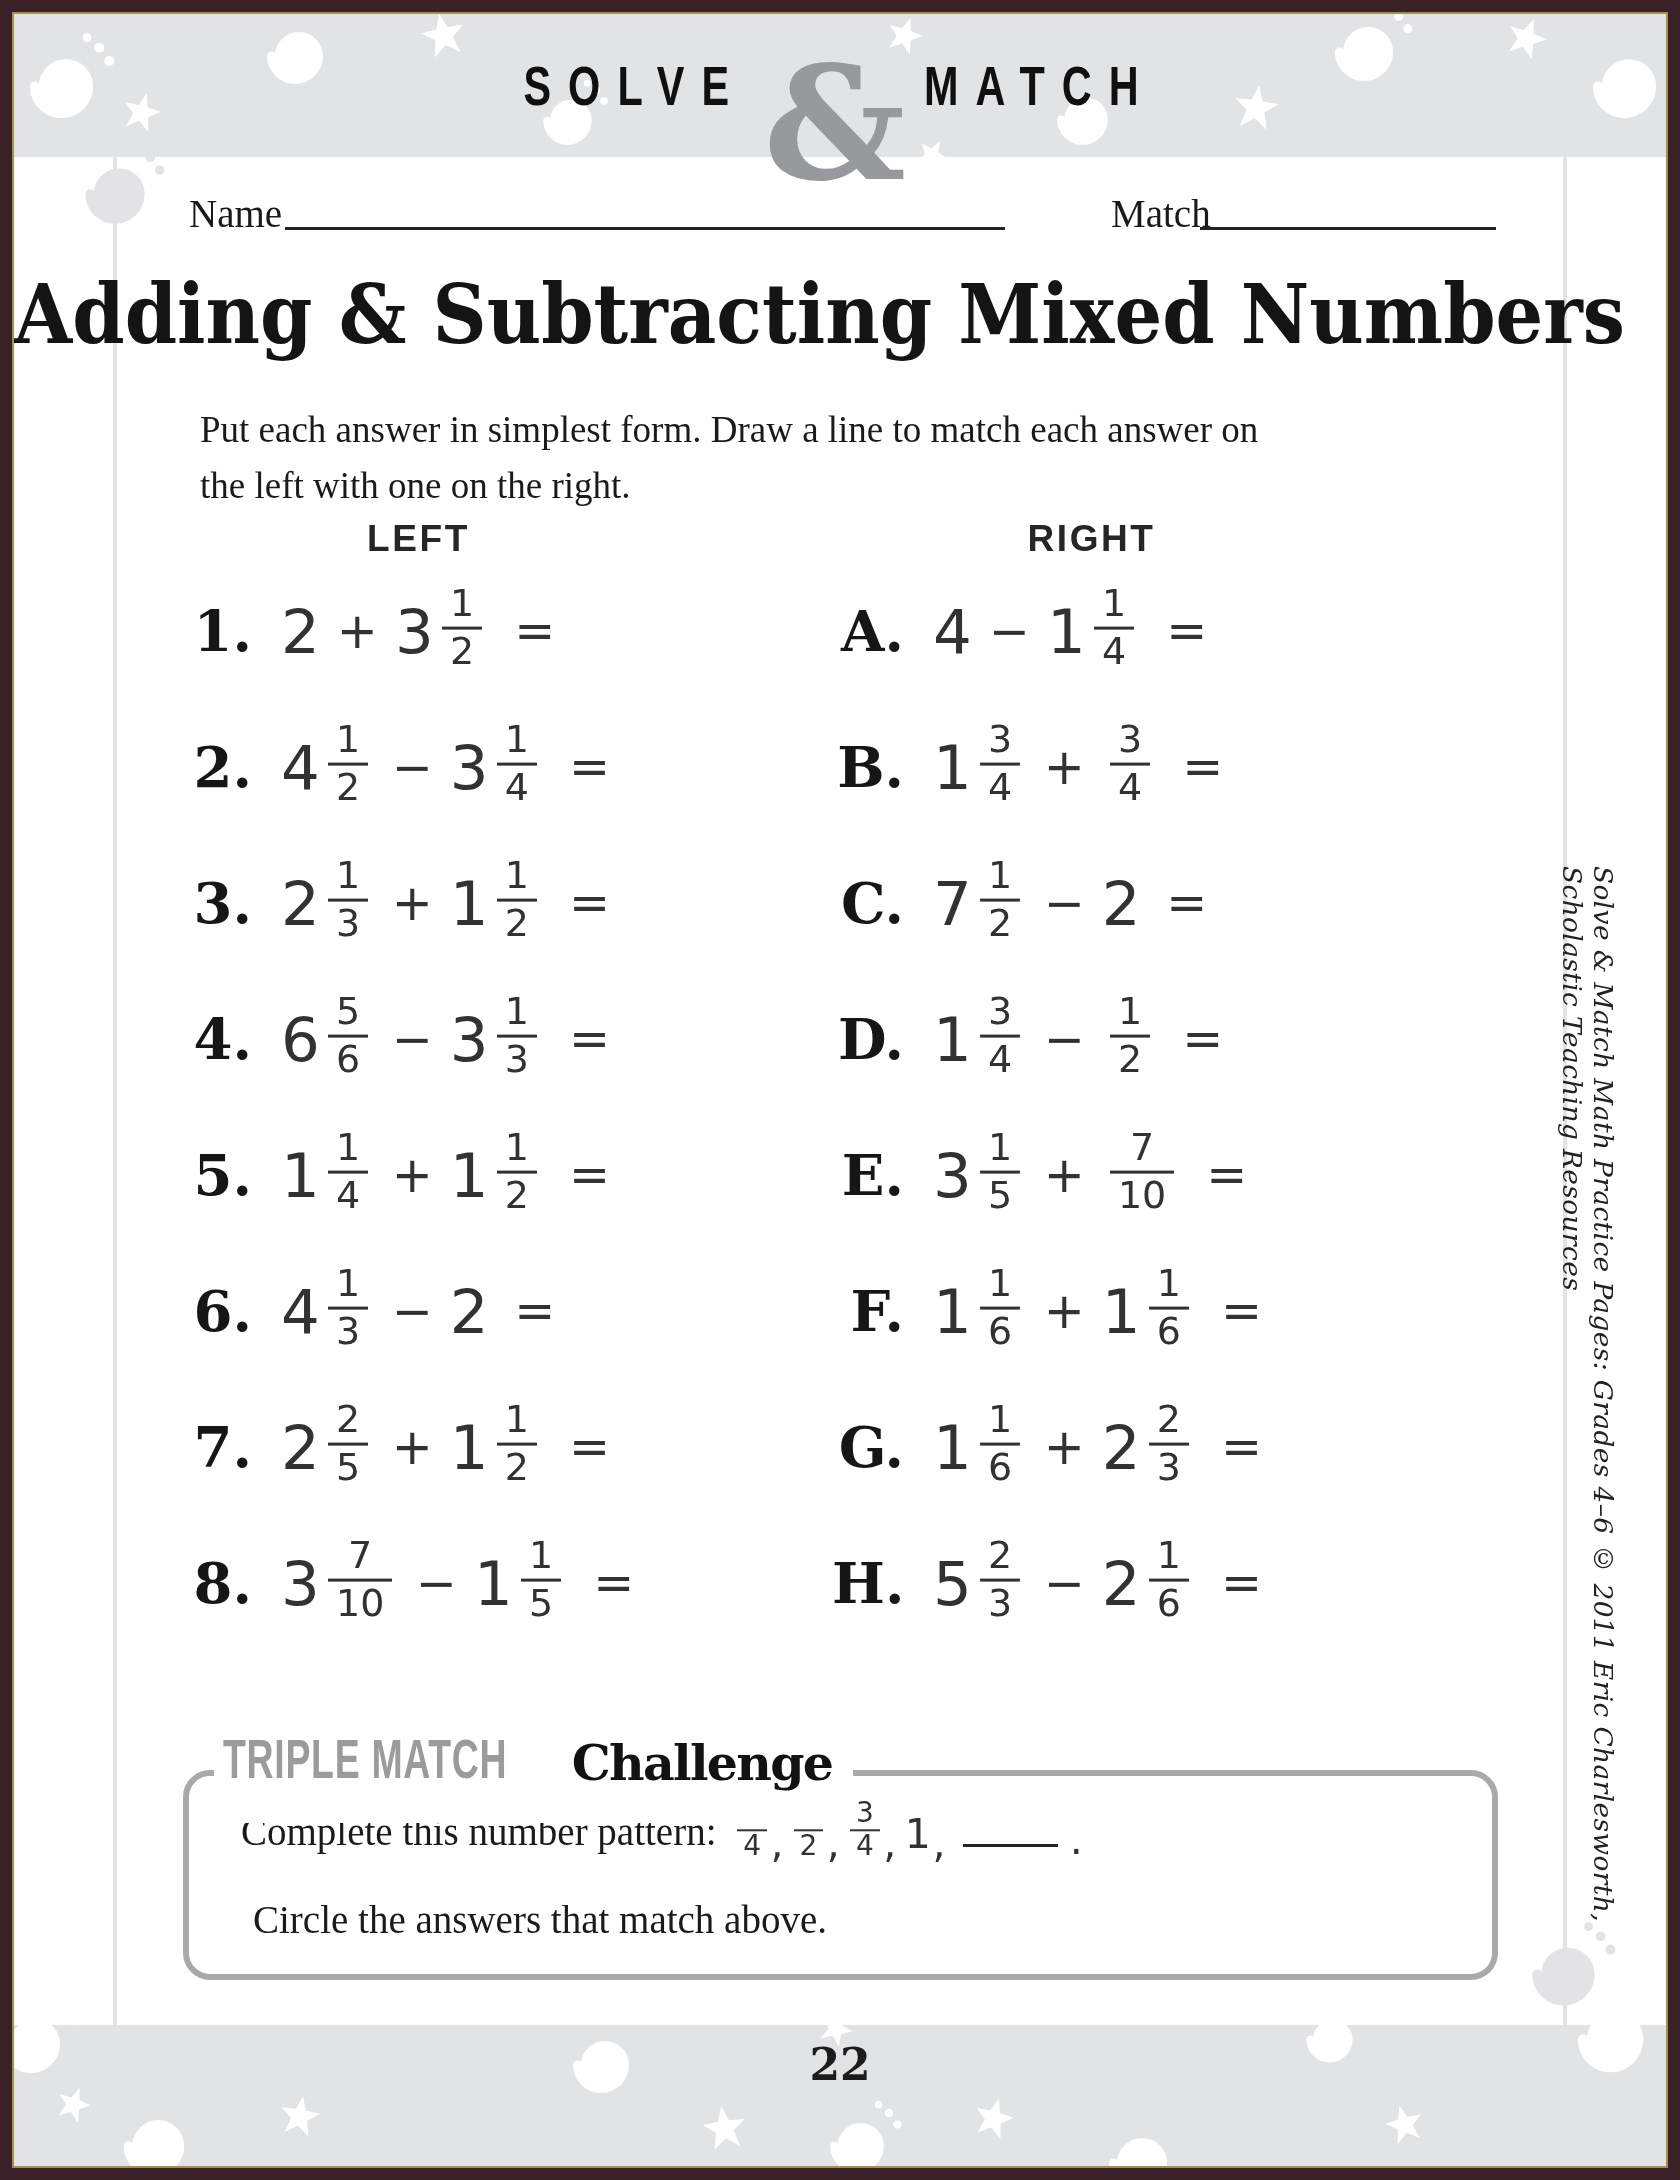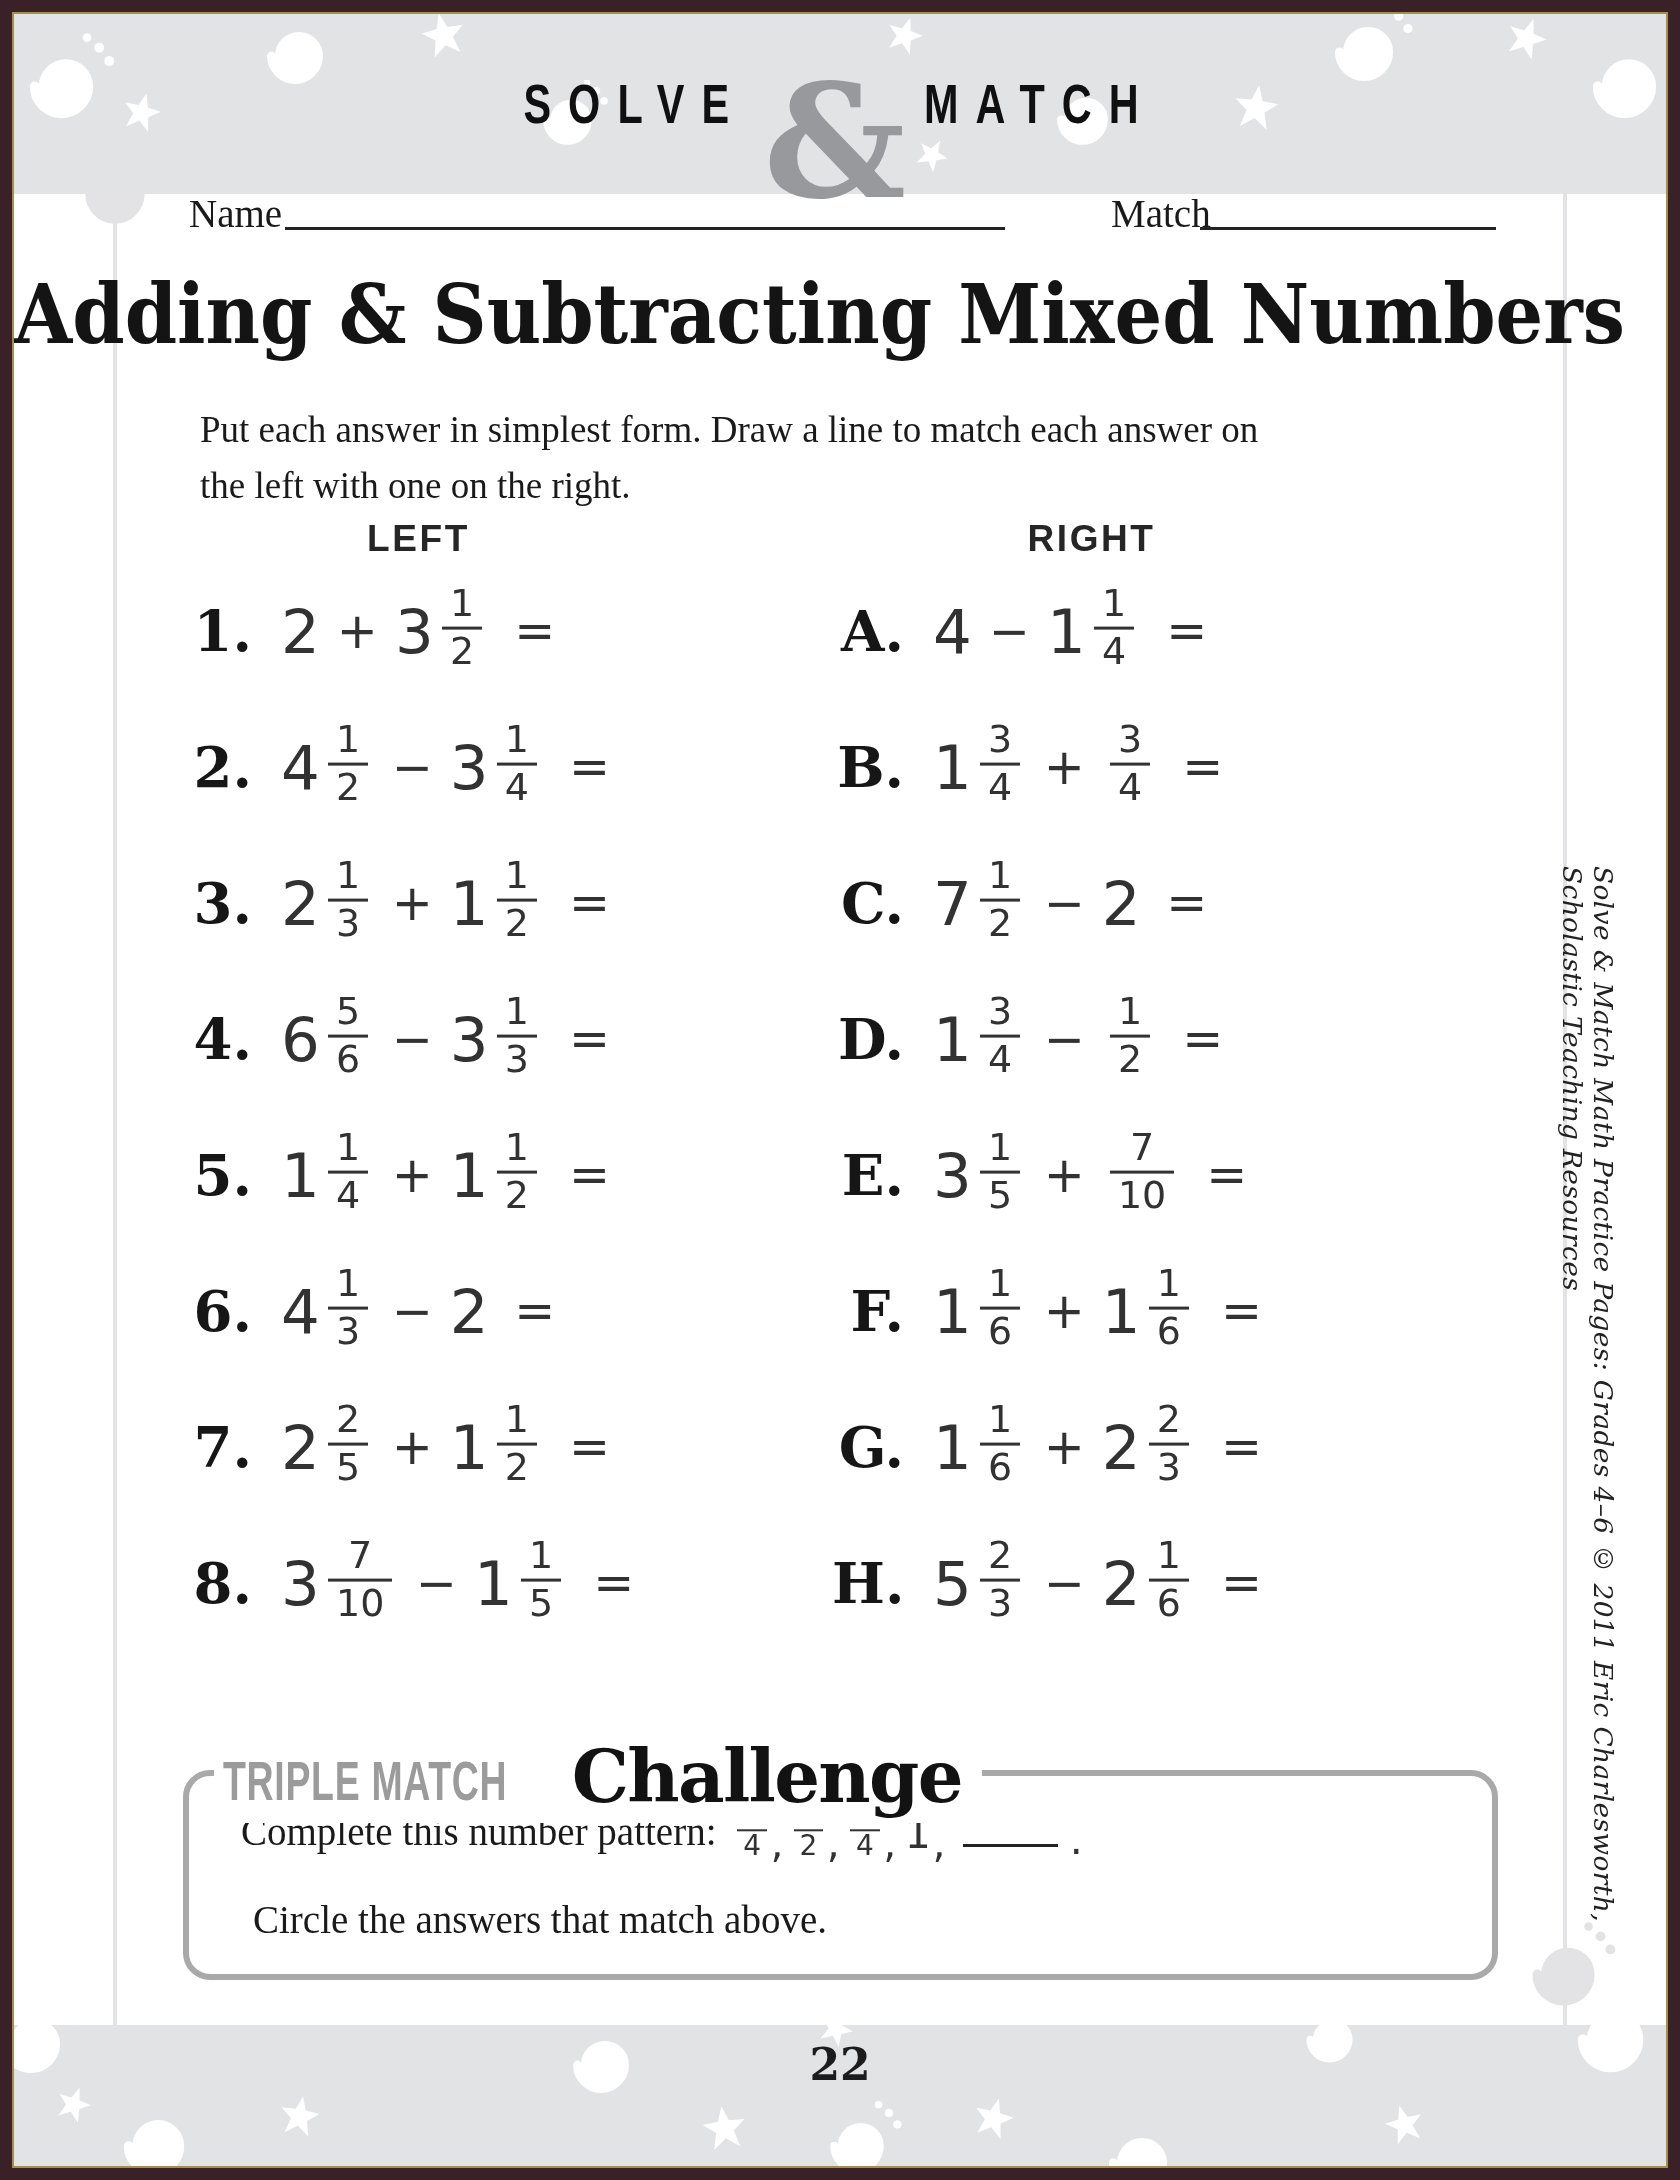--- a/index.html
+++ b/index.html
@@ -8,21 +8,21 @@
     --ink:#1a1a1a; --math-ink:#323232; --rule-gray:#e3e3e6;
   }
   html,body{margin:0;padding:0;}
   body{width:1681px;height:2181px;position:relative;background:var(--frame-maroon);
        font-family:"Liberation Serif",serif;overflow:hidden;}
   .sheet{position:absolute;left:12px;top:12px;width:1652px;height:2152px;
          border:2.6px solid var(--gold-line);background:#fff;overflow:hidden;}
 
   
   .band{position:absolute;left:0;right:0;background:var(--band-gray);}
-  .band-top{top:0;height:180px;overflow:visible;z-index:2;text-align:center;}
+  .band-top{top:0;height:143px;overflow:visible;z-index:2;text-align:center;}
   .band-bottom{top:2011px;height:141px;z-index:1;}
   .pattern{position:absolute;inset:0;overflow:hidden;}
   svg.dec{position:absolute;transform-box:fill-box;transform-origin:center;}
   svg.dec-spiral{stroke:#fff;fill:#fff;}
   svg.dec-star{fill:#fff;stroke:none;}
 
   
   .brand{position:absolute;inset:0;display:flex;justify-content:center;align-items:center;}
   .brand-word{font-family:"Liberation Sans",sans-serif;font-weight:700;font-size:46px;
               letter-spacing:19px;color:#101010;transform:scale(.9,1.2);display:inline-block;}
@@ -66,21 +66,21 @@
   .eq{font:400 49px "DejaVu Sans",sans-serif;color:var(--math-ink);margin-left:25.6px;}
 
   
   .chal-box{position:absolute;left:169px;top:1756px;width:1303px;height:198px;
             border:6px solid var(--box-border-gray);border-radius:27px;z-index:1;}
   .chal-head{position:absolute;left:200px;top:1704px;height:89px;z-index:2;background:#fff;
              display:flex;align-items:baseline;padding:0 20.4px 0 8.5px;margin-top:16px;}
   .chal-kicker{font-family:"Liberation Sans",sans-serif;font-weight:700;font-size:48px;
                letter-spacing:0.9px;color:var(--kicker-gray);display:inline-block;
                transform:scale(.78,1.15);transform-origin:left bottom;}
-  .chal-title{font-family:"DejaVu Serif",serif;font-weight:700;font-size:72px;
+  .chal-title{font-family:"DejaVu Serif",serif;font-weight:700;font-size:49px;
               letter-spacing:-1.7px;color:#121212;margin-left:-15.3px;}
   .chal-line1{position:absolute;left:52px;top:24px;display:flex;align-items:center;justify-content:flex-end;}
   .chal-prompt,.chal-line2{font:400 39px "Liberation Serif",serif;color:var(--ink);}
   .chal-line2{position:absolute;left:64px;top:121px;}
   .pattern-expr{display:flex;align-items:center;margin-left:19px;}
   .pattern-expr .w{font-size:41px;transform:translateY(3.4px);}
   .pattern-expr .fn,.pattern-expr .fd{font-size:28px;padding:0 6px;line-height:1.05;}
   .pattern-expr .fn{border-bottom-width:2.6px;padding-bottom:1.7px;}
   .pattern-expr .frac{transform:translateY(-1.7px);margin:0 1.7px;}
   .comma{font:400 41px "DejaVu Sans",sans-serif;color:var(--math-ink);

